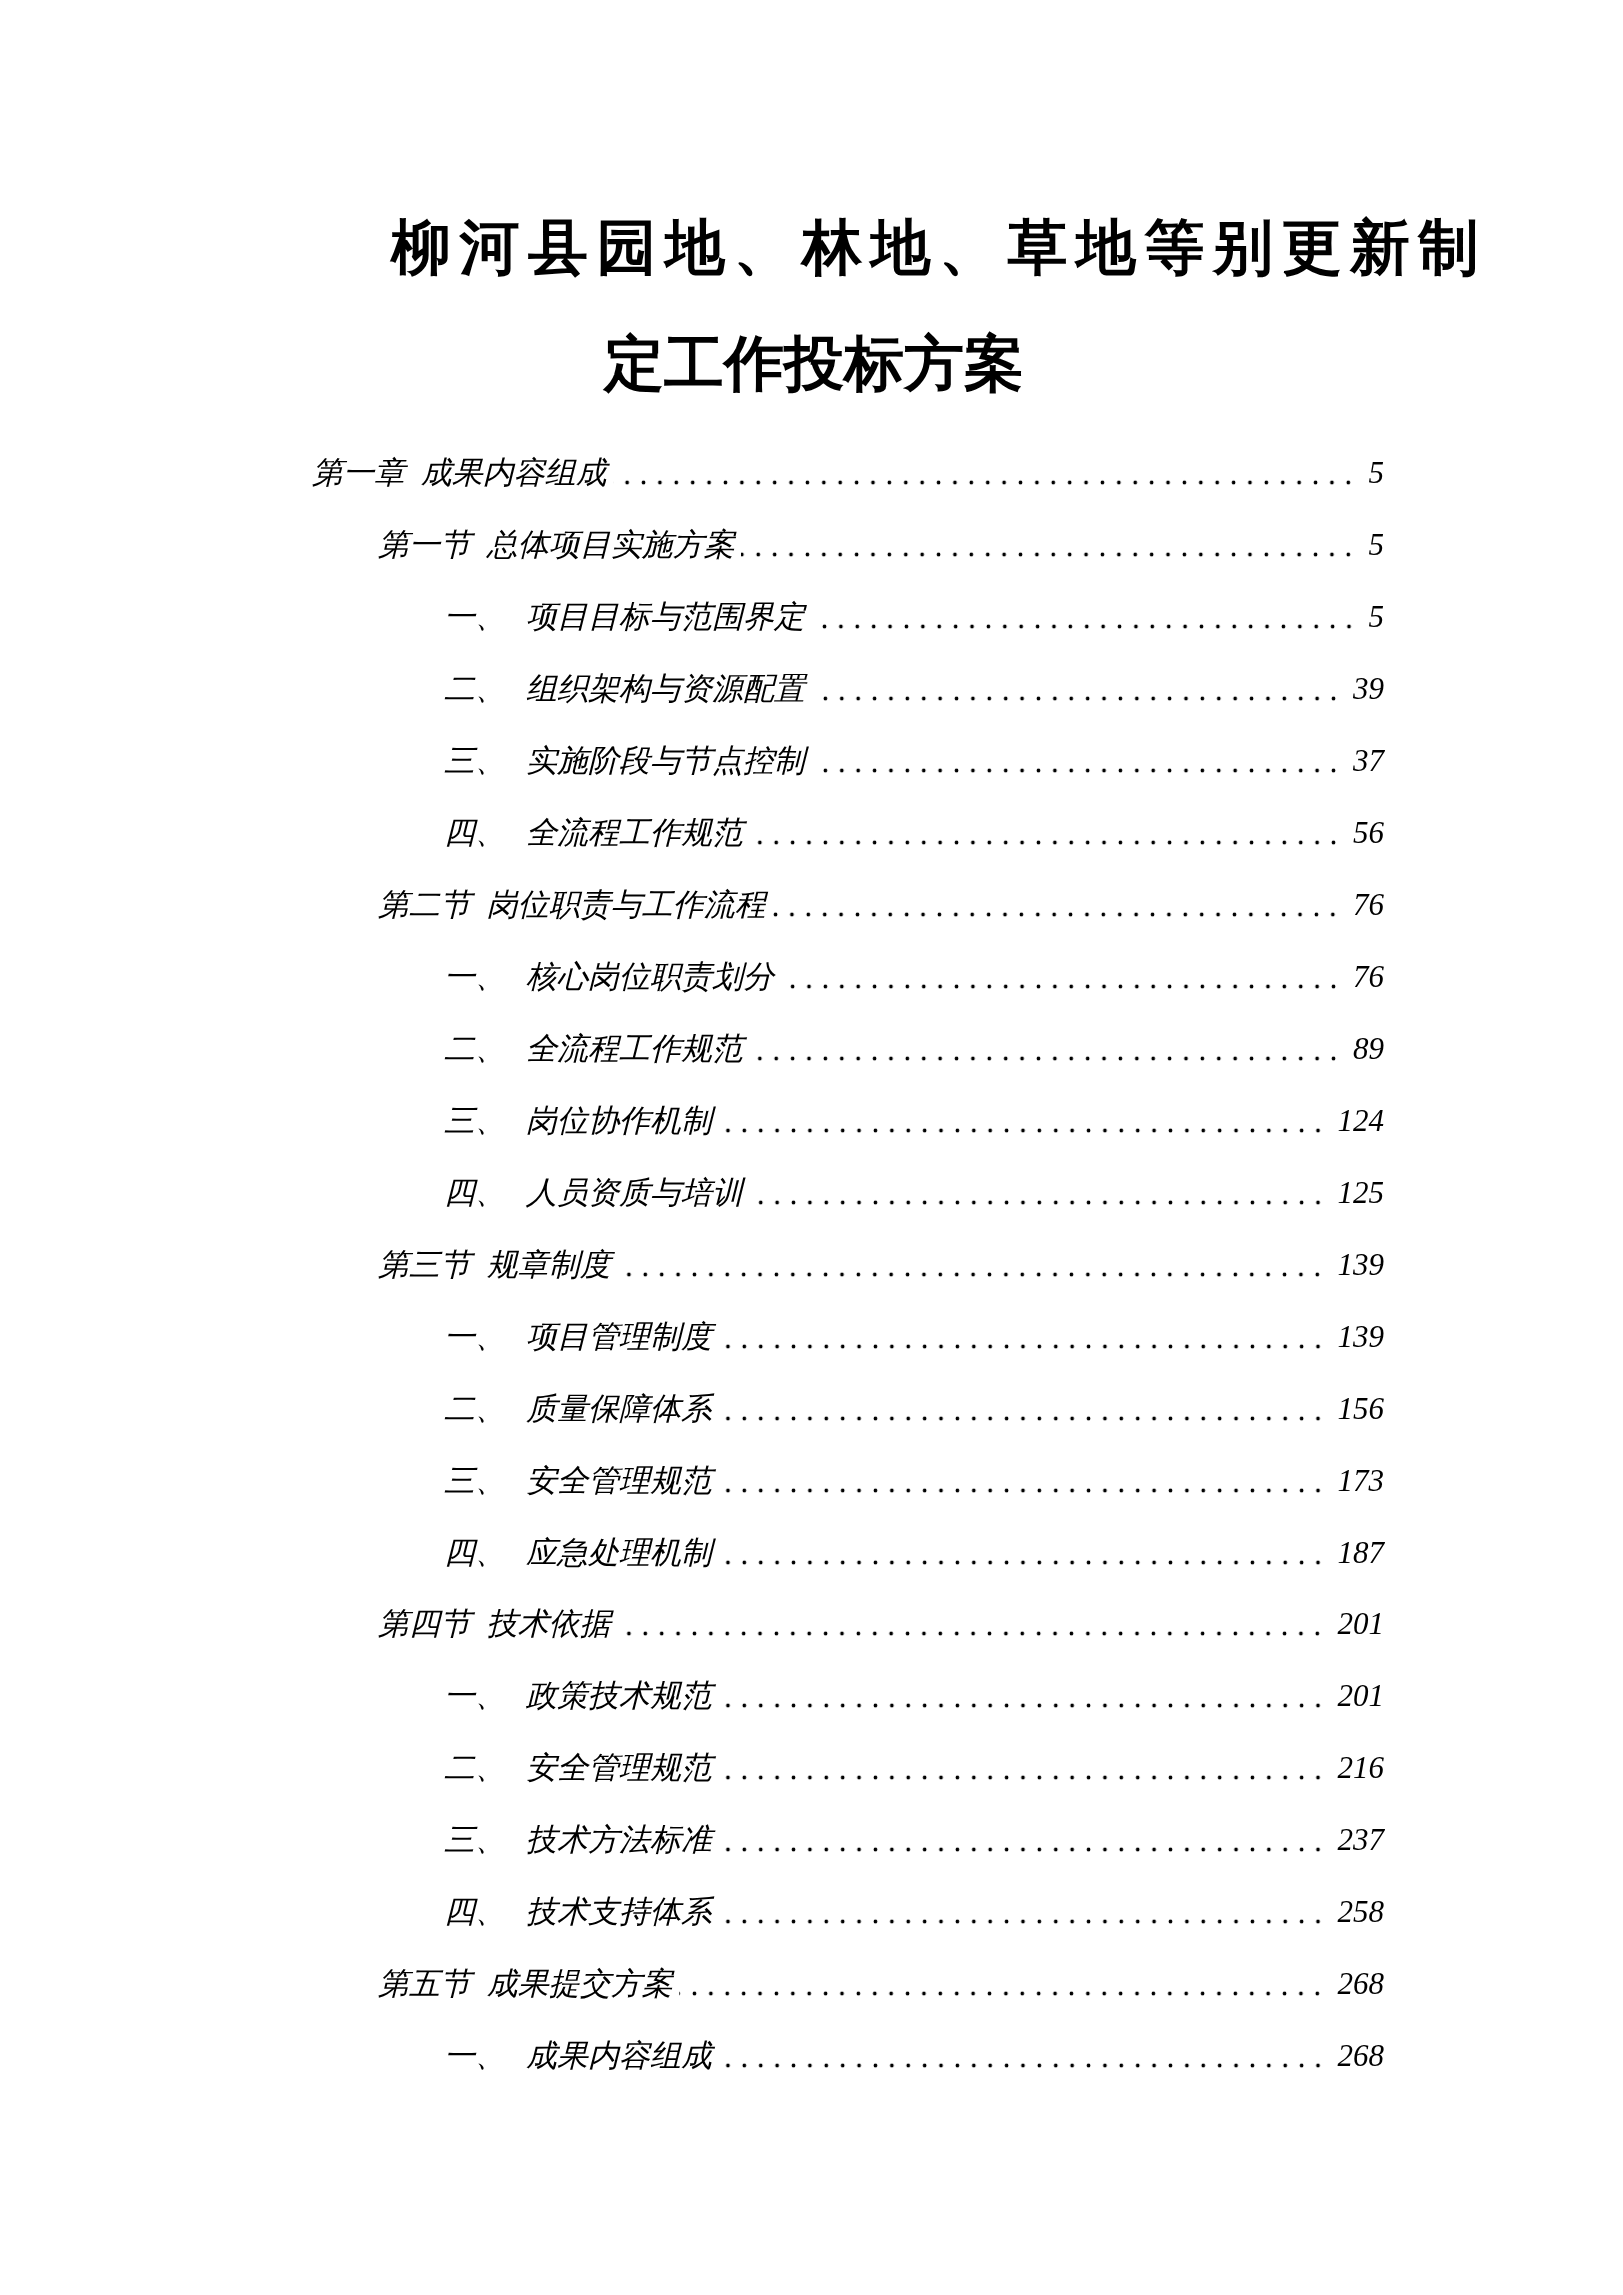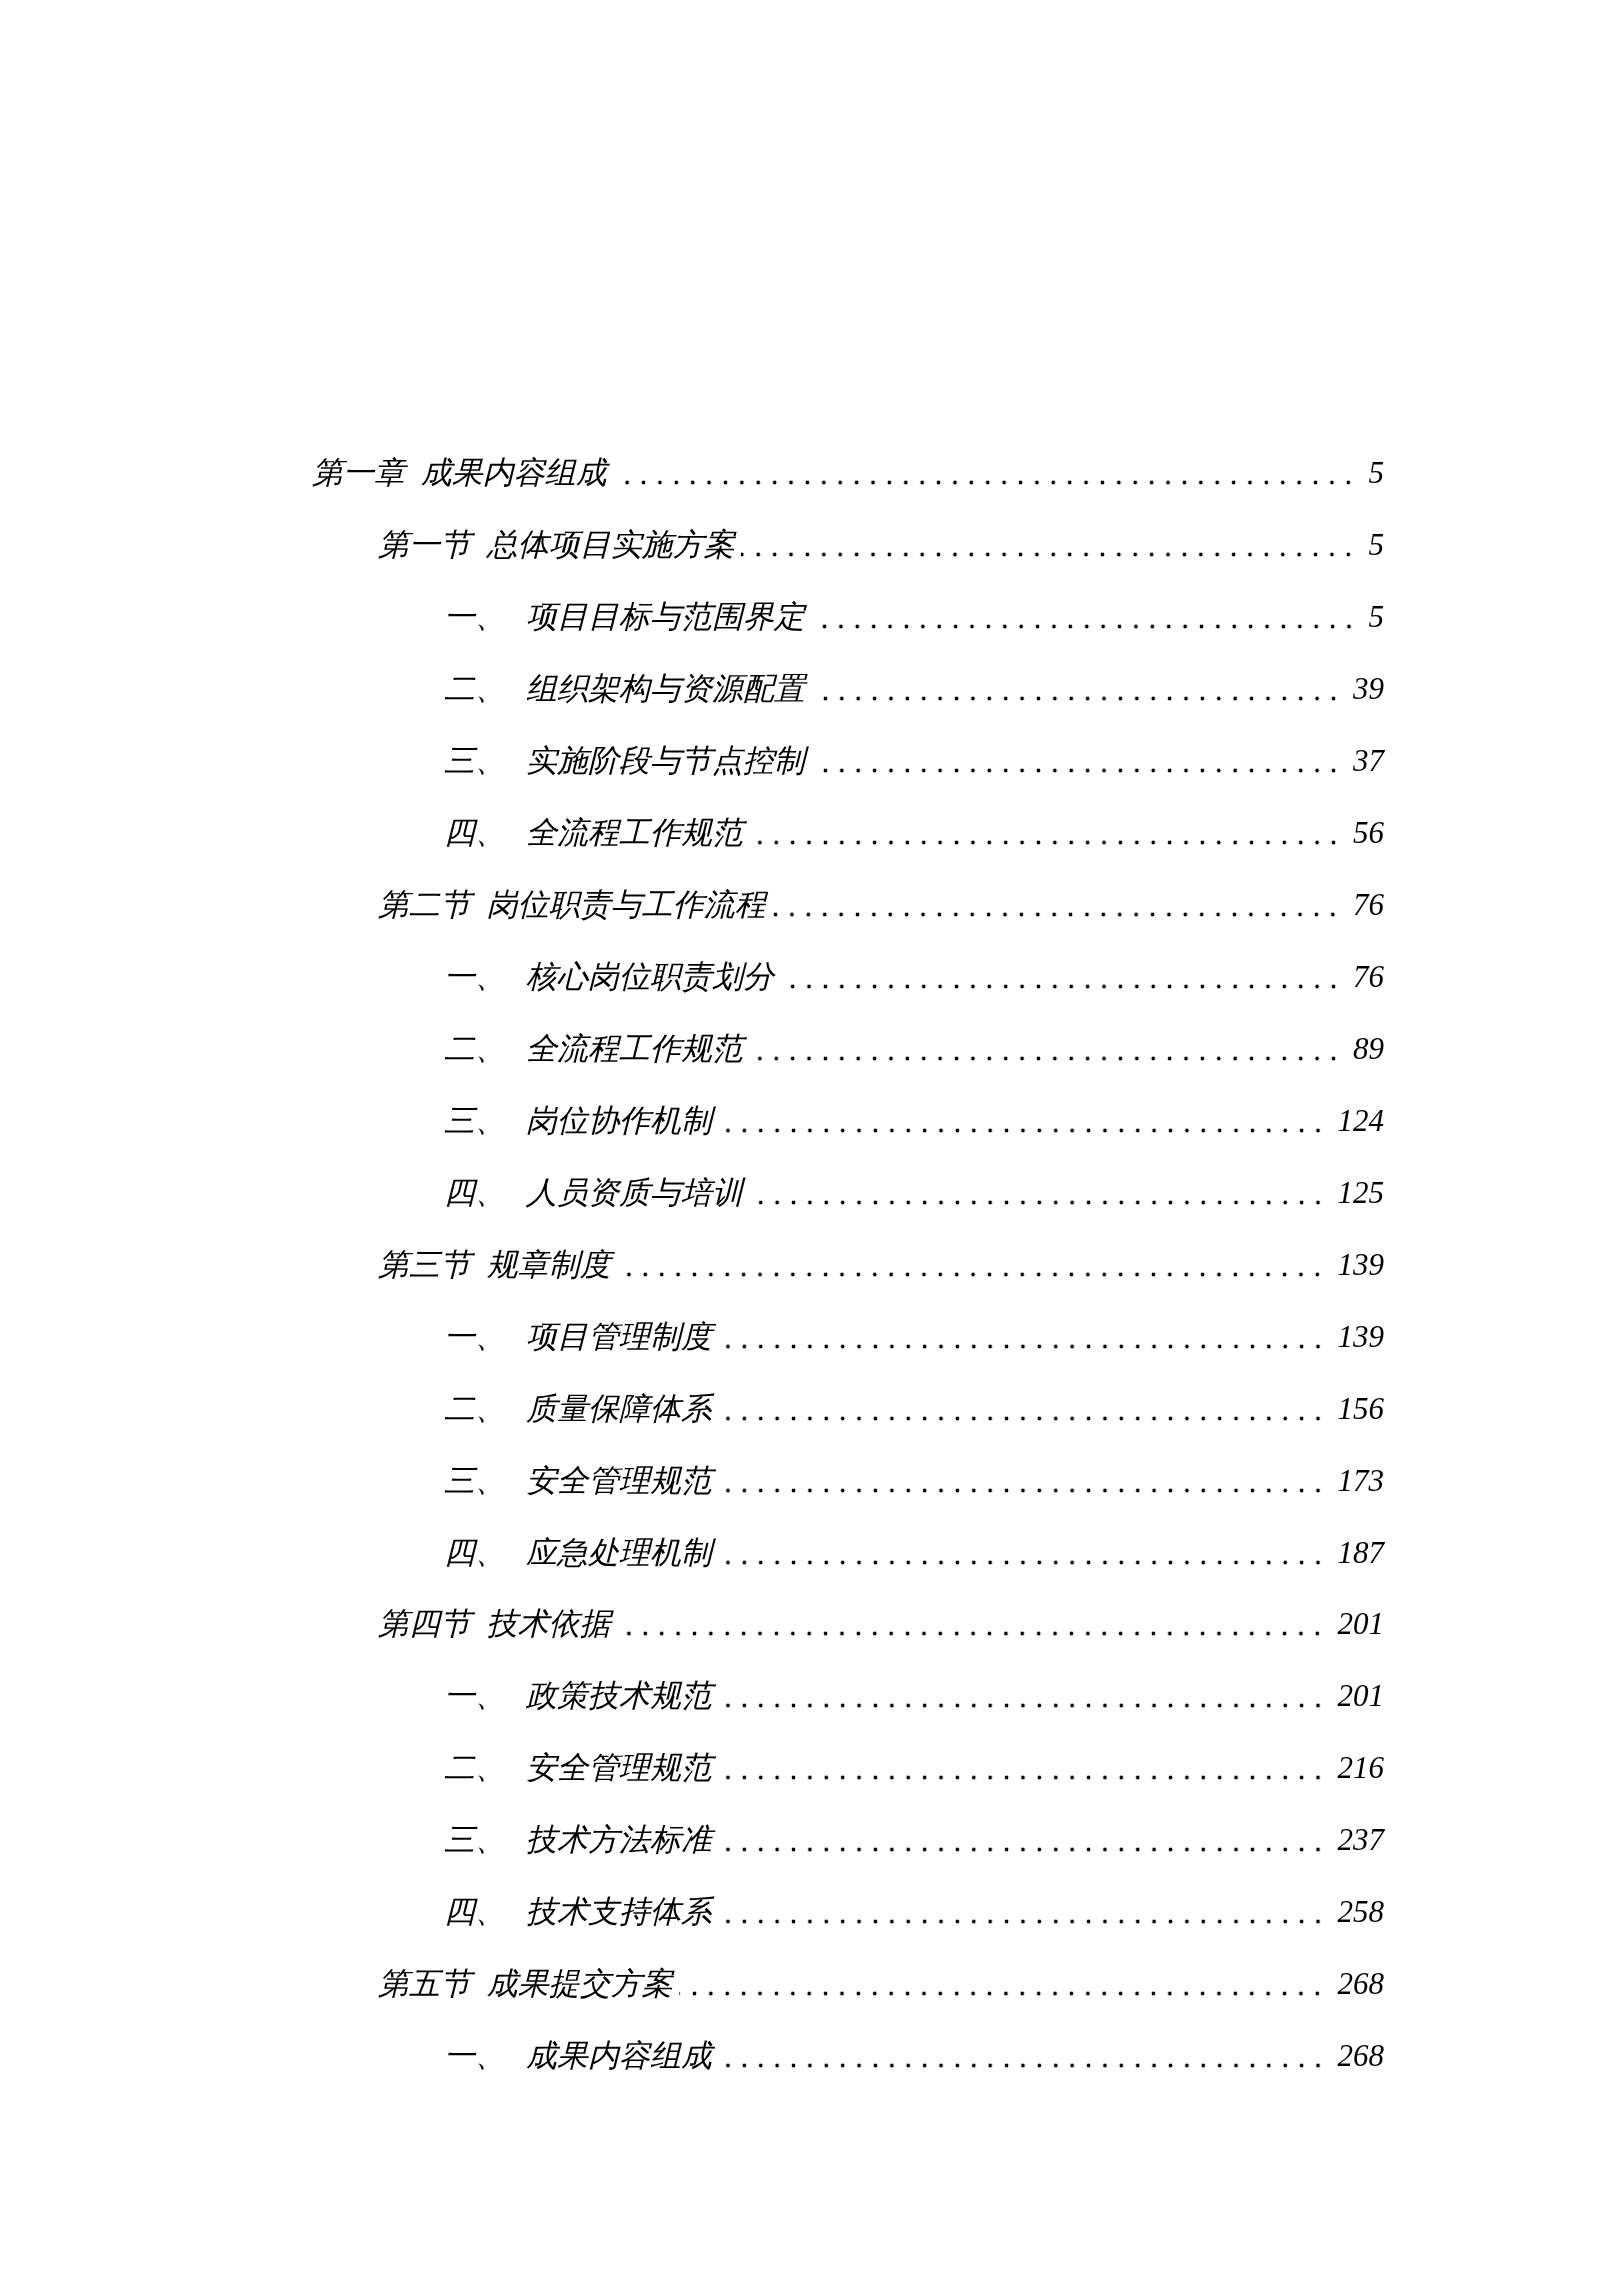--- a/index.html
+++ b/index.html
@@ -26,20 +26,22 @@
   .toc-leader { flex: 1 1 auto; height: 39px; margin: 0 11.8px 0 6.5px;
                 background-image: radial-gradient(circle, #000 1.7px, transparent 2.1px);
                 background-size: 16.4px 6.5px; background-repeat: repeat-x;
                 background-position: right 0 bottom 6.5px; }
   .toc-page { flex: 0 0 auto; font-family: "Liberation Serif", "DejaVu Serif", serif; font-size: 31px; }
 </style>
 </head>
 <body>
 
 <div class="page">
+  <div class="title-line title-line-1">柳河县园地、林地、草地等别更新制</div>
+  <div class="title-line title-line-2">定工作投标方案</div>
 
   <div class="toc">
     <div class="toc-row lvl-0" style="top:453px">
       <span class="toc-num">第一章</span>
       <span class="toc-text">成果内容组成</span>
       <span class="toc-leader"></span>
       <span class="toc-page">5</span>
     </div>
     <div class="toc-row lvl-1" style="top:525px">
       <span class="toc-num">第一节</span>

